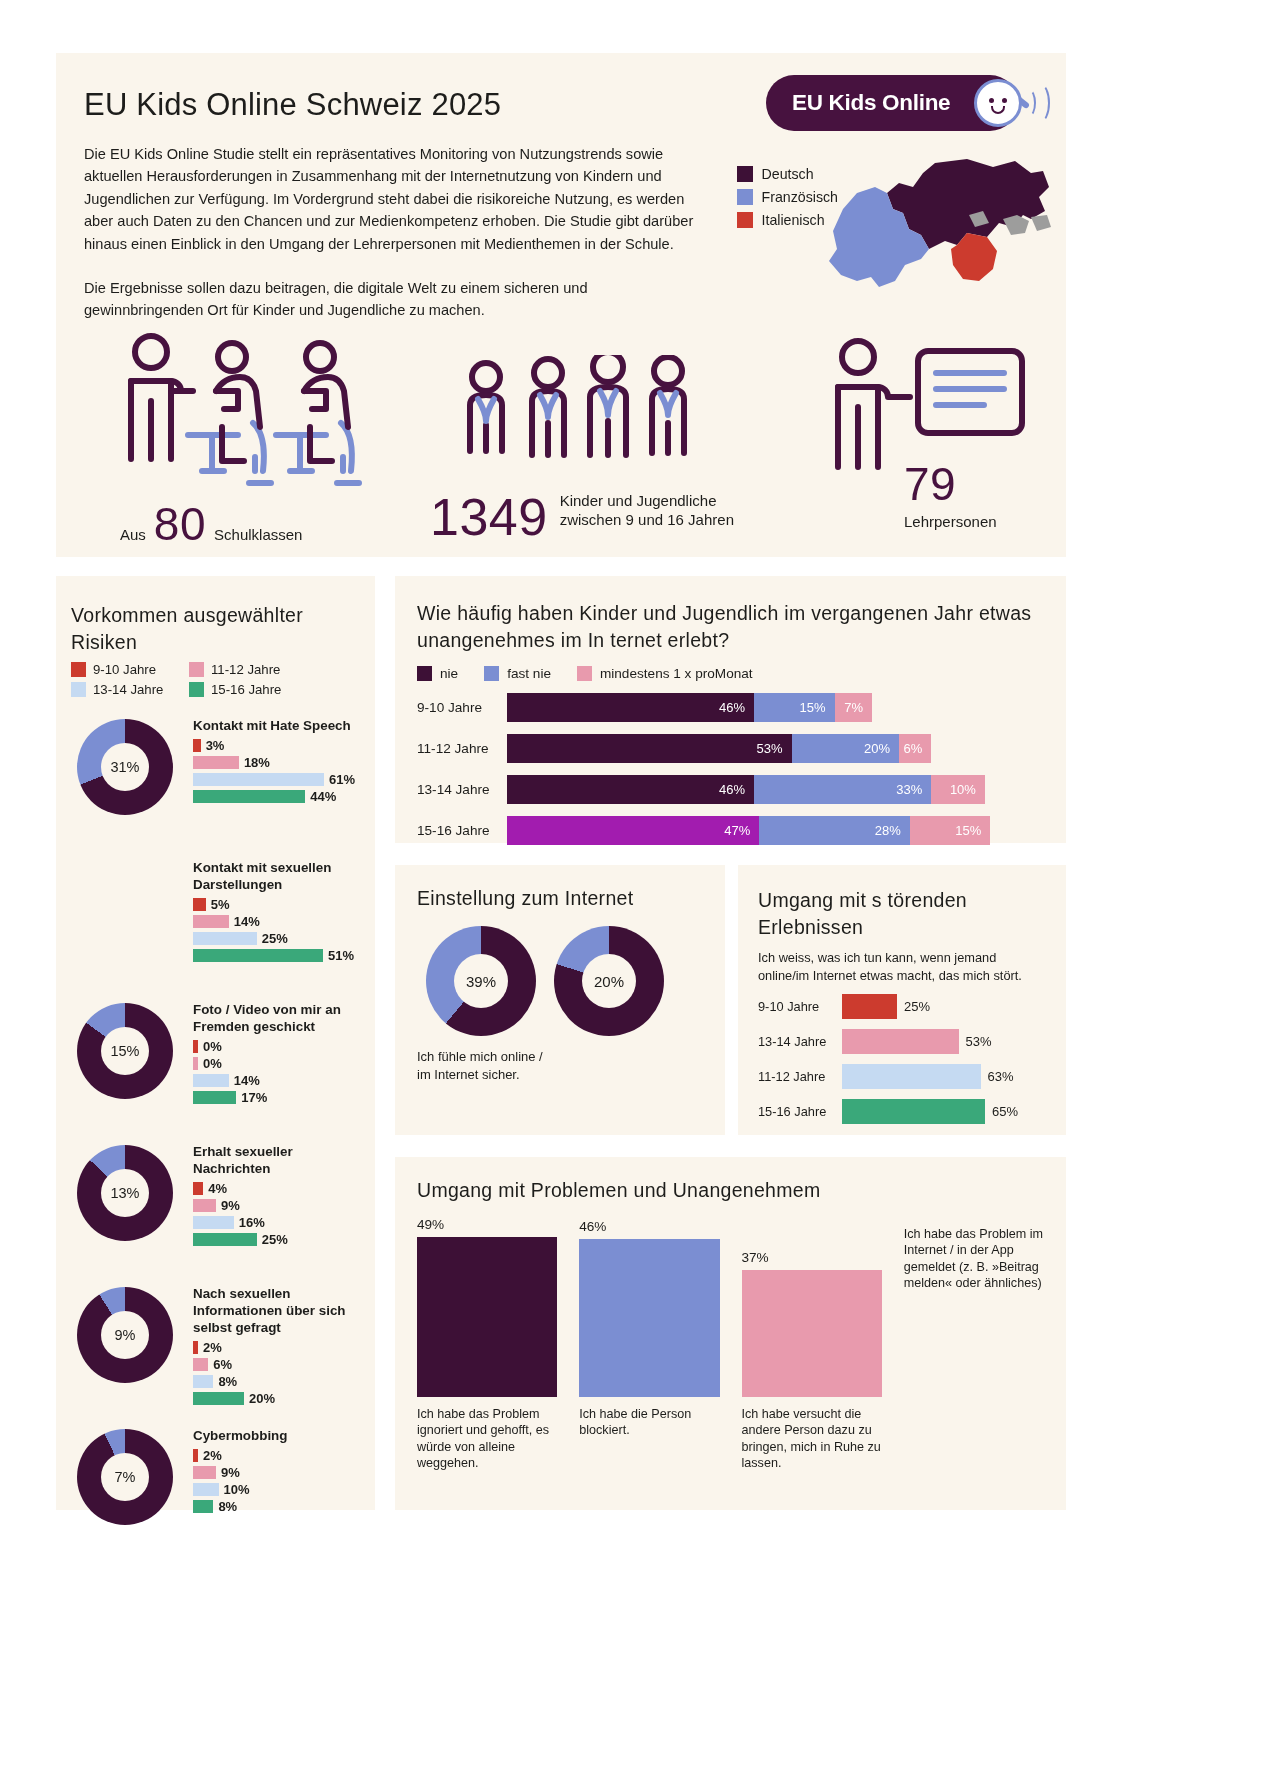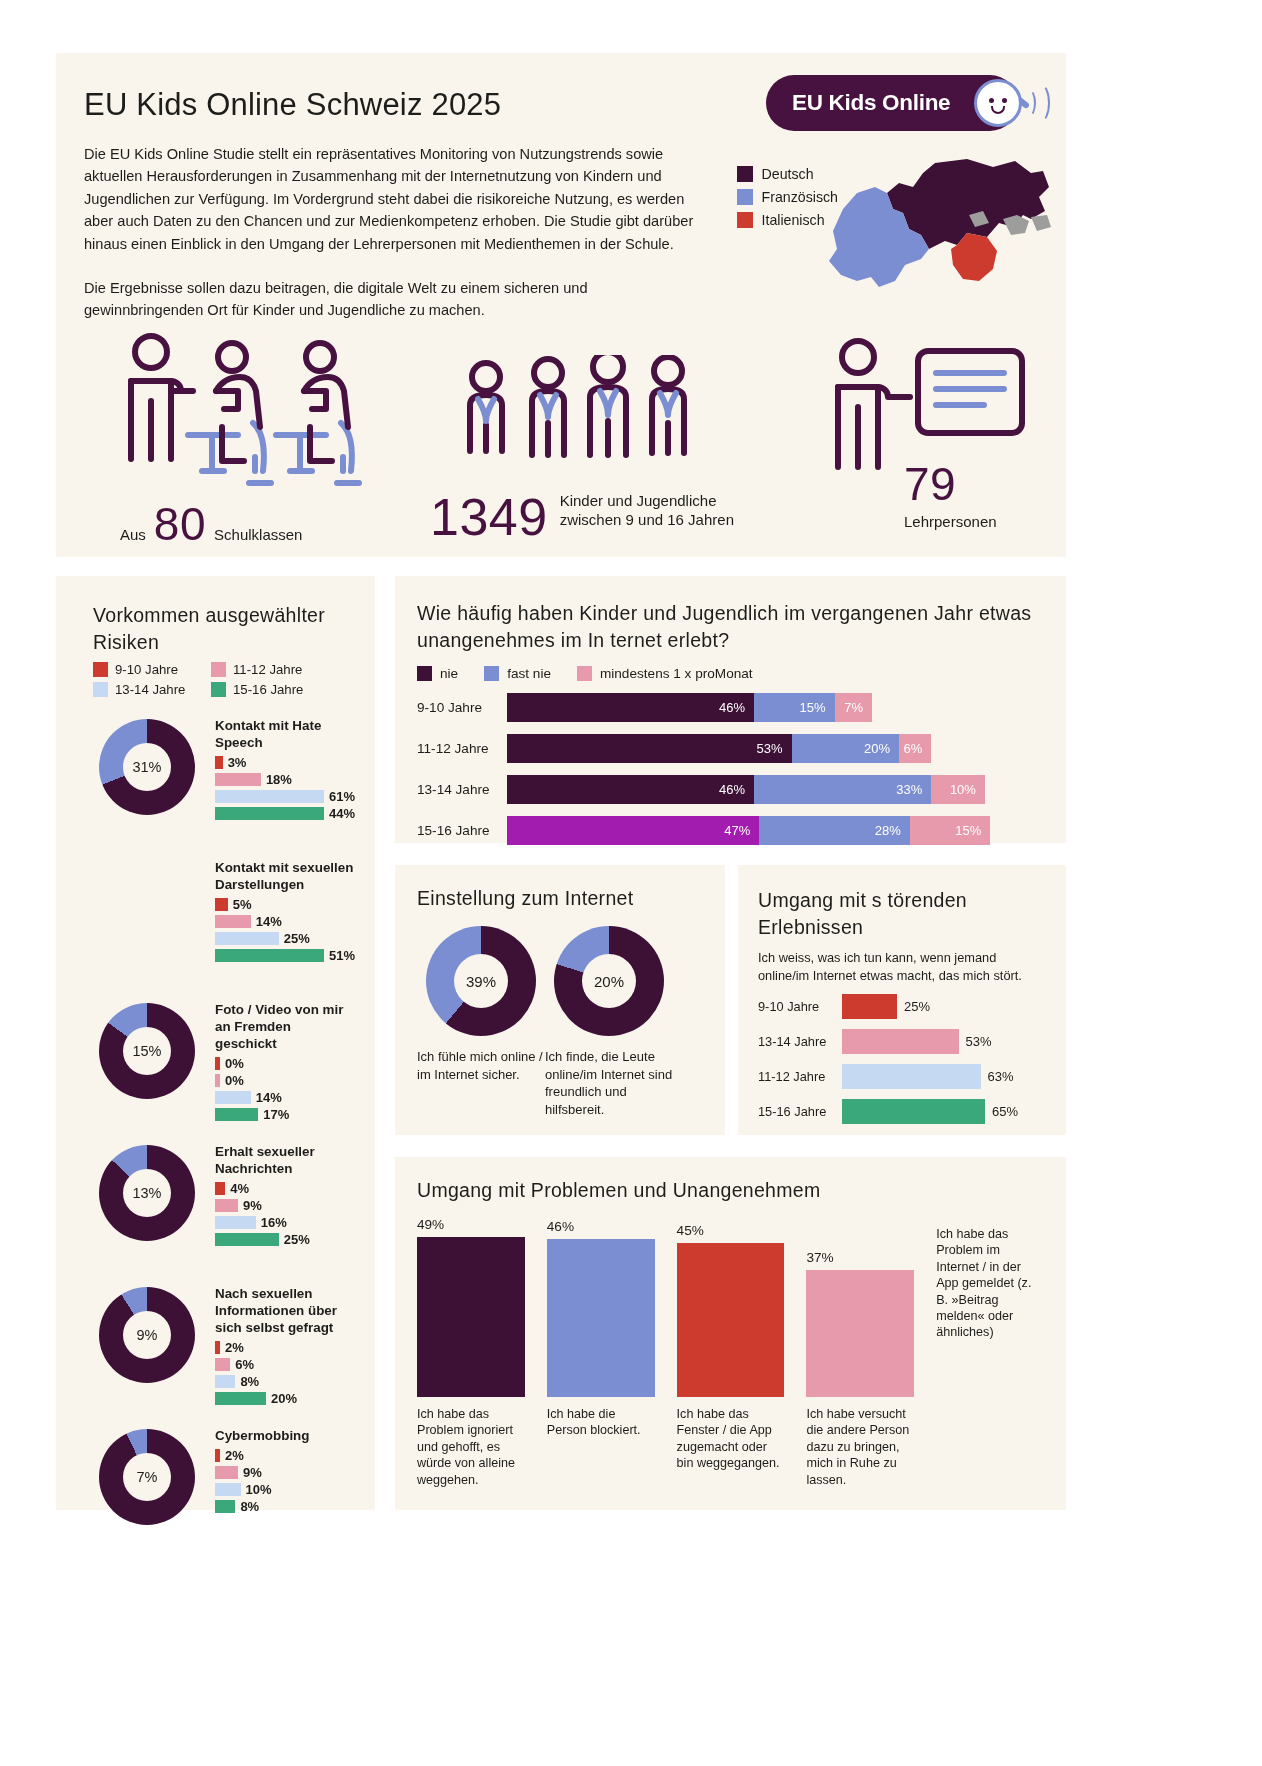--- a/index.html
+++ b/index.html
@@ -74,21 +74,21 @@
 
   
   #picto-band { position: absolute; left: 28px; right: 20px; top: 278px; height: 210px; }
   .picto-grp { position: absolute; }
   .stat-line { position: absolute; font-size: 15px; color: #1d1d1b; }
   .bignum { font-size: 46px; font-weight: 300; color: #47123f; line-height: 1; letter-spacing: .5px; }
 
   
   #risks {
     position: absolute; left: 56px; top: 576px; width: 319px; height: 934px;
-    padding: 26px 20px 0 37px;
+    padding: 26px 20px 0 15px;
   }
   #risks h2 { font-size: 19.5px; font-weight: 400; line-height: 27px; letter-spacing: .3px; }
   #risk-legend { margin-top: 6px; display: grid; grid-template-columns: 118px 1fr; row-gap: 5px; }
   #risk-legend .it { display: flex; align-items: center; }
   #risk-legend .sw { width: 15px; height: 15px; margin-right: 7px; }
   #risk-legend span { font-size: 13.2px; }
 
   .risk-row { position: relative; margin-top: 22px; height: 120px; }
   .donut { position: absolute; left: 6px; top: 0; width: 96px; height: 96px; border-radius: 50%; }
   .donut .hole {
@@ -518,21 +518,20 @@
         <div class="att-col">
           <div class="att-donut" style="background:conic-gradient(#3d1036 0deg 219.6deg, #7b8ed2 219.6deg 360deg);">
             <div class="hole">39%</div>
           </div>
           <div class="att-cap">Ich fühle mich online / im Internet sicher.</div>
         </div>
         <div class="att-col">
           <div class="att-donut" style="background:conic-gradient(#3d1036 0deg 288deg, #7b8ed2 288deg 360deg);">
             <div class="hole">20%</div>
           </div>
-          <div class="att-cap">Ich finde, die Leute online/im Internet sind freundlich und hilfsbereit.</div>
         </div>
       </div>
   </section>
 
   <section class="panel" id="coping">
     <h2>Umgang mit s törenden Erlebnissen</h2>
     <div class="sub">Ich weiss, was ich tun kann, wenn jemand online/im Internet etwas macht, das mich stört.</div>
     <div id="coping-rows">
         <div class="crow">
           <div class="cat">9-10 Jahre</div>
@@ -569,27 +568,20 @@
         </div>
         <div class="pcol">
           <div class="pbar-area">
             <div class="pval">46%</div>
             <div class="pbar" style="height:157.71428571428572px;background:#7b8ed2;"></div>
           </div>
           <div class="pcap">Ich habe die Person blockiert.</div>
         </div>
         <div class="pcol">
           <div class="pbar-area">
-            <div class="pval">45%</div>
-            <div class="pbar" style="height:154.28571428571428px;background:#cc3b2e;"></div>
-          </div>
-          <div class="pcap">Ich habe das Fenster / die App zugemacht oder bin weggegangen.</div>
-        </div>
-        <div class="pcol">
-          <div class="pbar-area">
             <div class="pval">37%</div>
             <div class="pbar" style="height:126.85714285714285px;background:#e89aad;"></div>
           </div>
           <div class="pcap">Ich habe versucht die andere Person dazu zu bringen, mich in Ruhe zu lassen.</div>
         </div>
         <div class="pcol">
           <div class="pcap">Ich habe das Problem im Internet / in der App gemeldet (z. B. »Beitrag melden« oder ähnliches)</div>
         </div>
       </div>
   </section>

